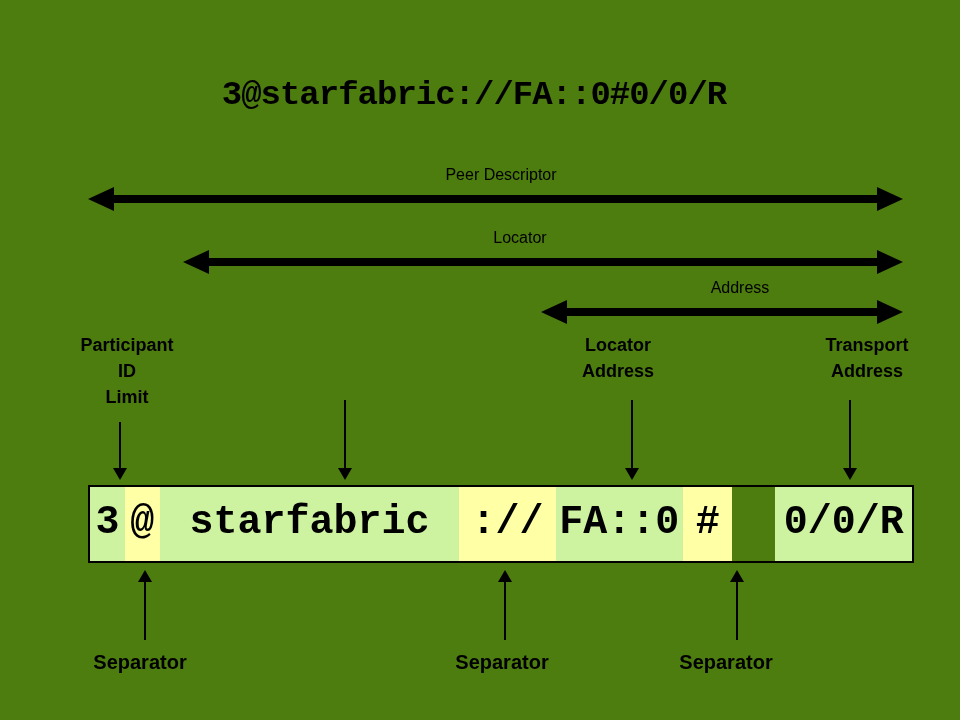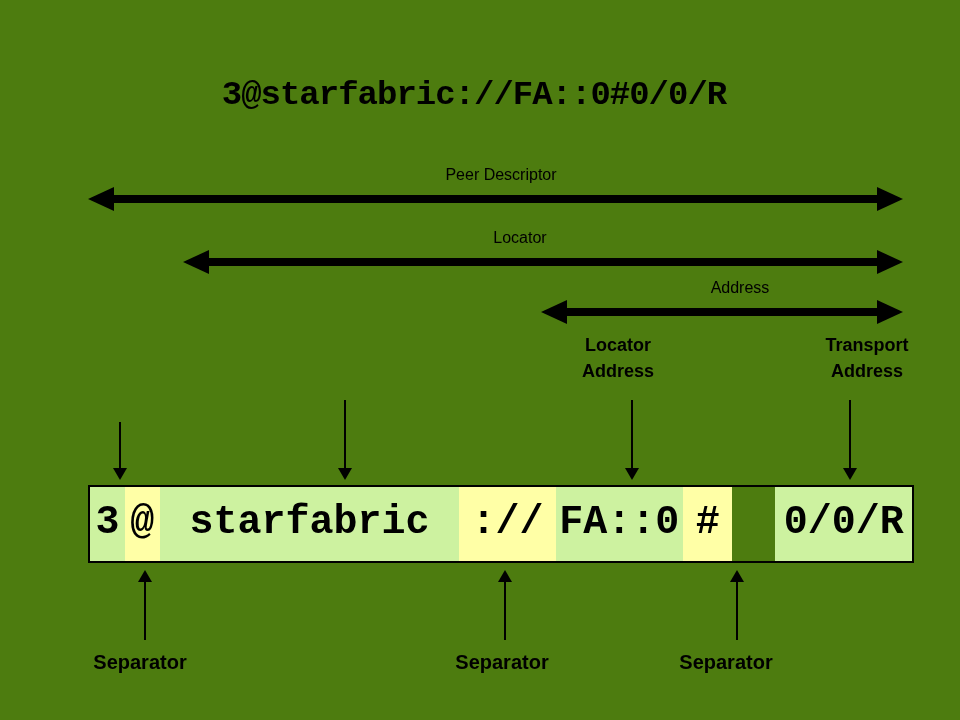--- a/index.html
+++ b/index.html
@@ -62,20 +62,25 @@
     <div class="head-right"></div>
   </div>
 
   <div class="section-label" style="left:740px;top:279px;">Address</div>
   <div class="harrow" style="left:541px;top:300px;width:362px;">
     <div class="head-left"></div>
     <div class="shaft"></div>
     <div class="head-right"></div>
   </div>
 
+  <div class="field-label" style="left:127px;top:332px;">
+    <span>Participant</span><br>
+    <span>ID</span><br>
+    <span>Limit</span>
+  </div>
   <div class="field-label" style="left:618px;top:332px;">
     <span>Locator</span><br>
     <span>Address</span>
   </div>
   <div class="field-label" style="left:843px;top:332px;margin-left:24px;">
     <span>Transport</span><br>
     <span>Address</span>
   </div>
 
   <div class="varrow down" style="left:113px;top:422px;height:58px;">

